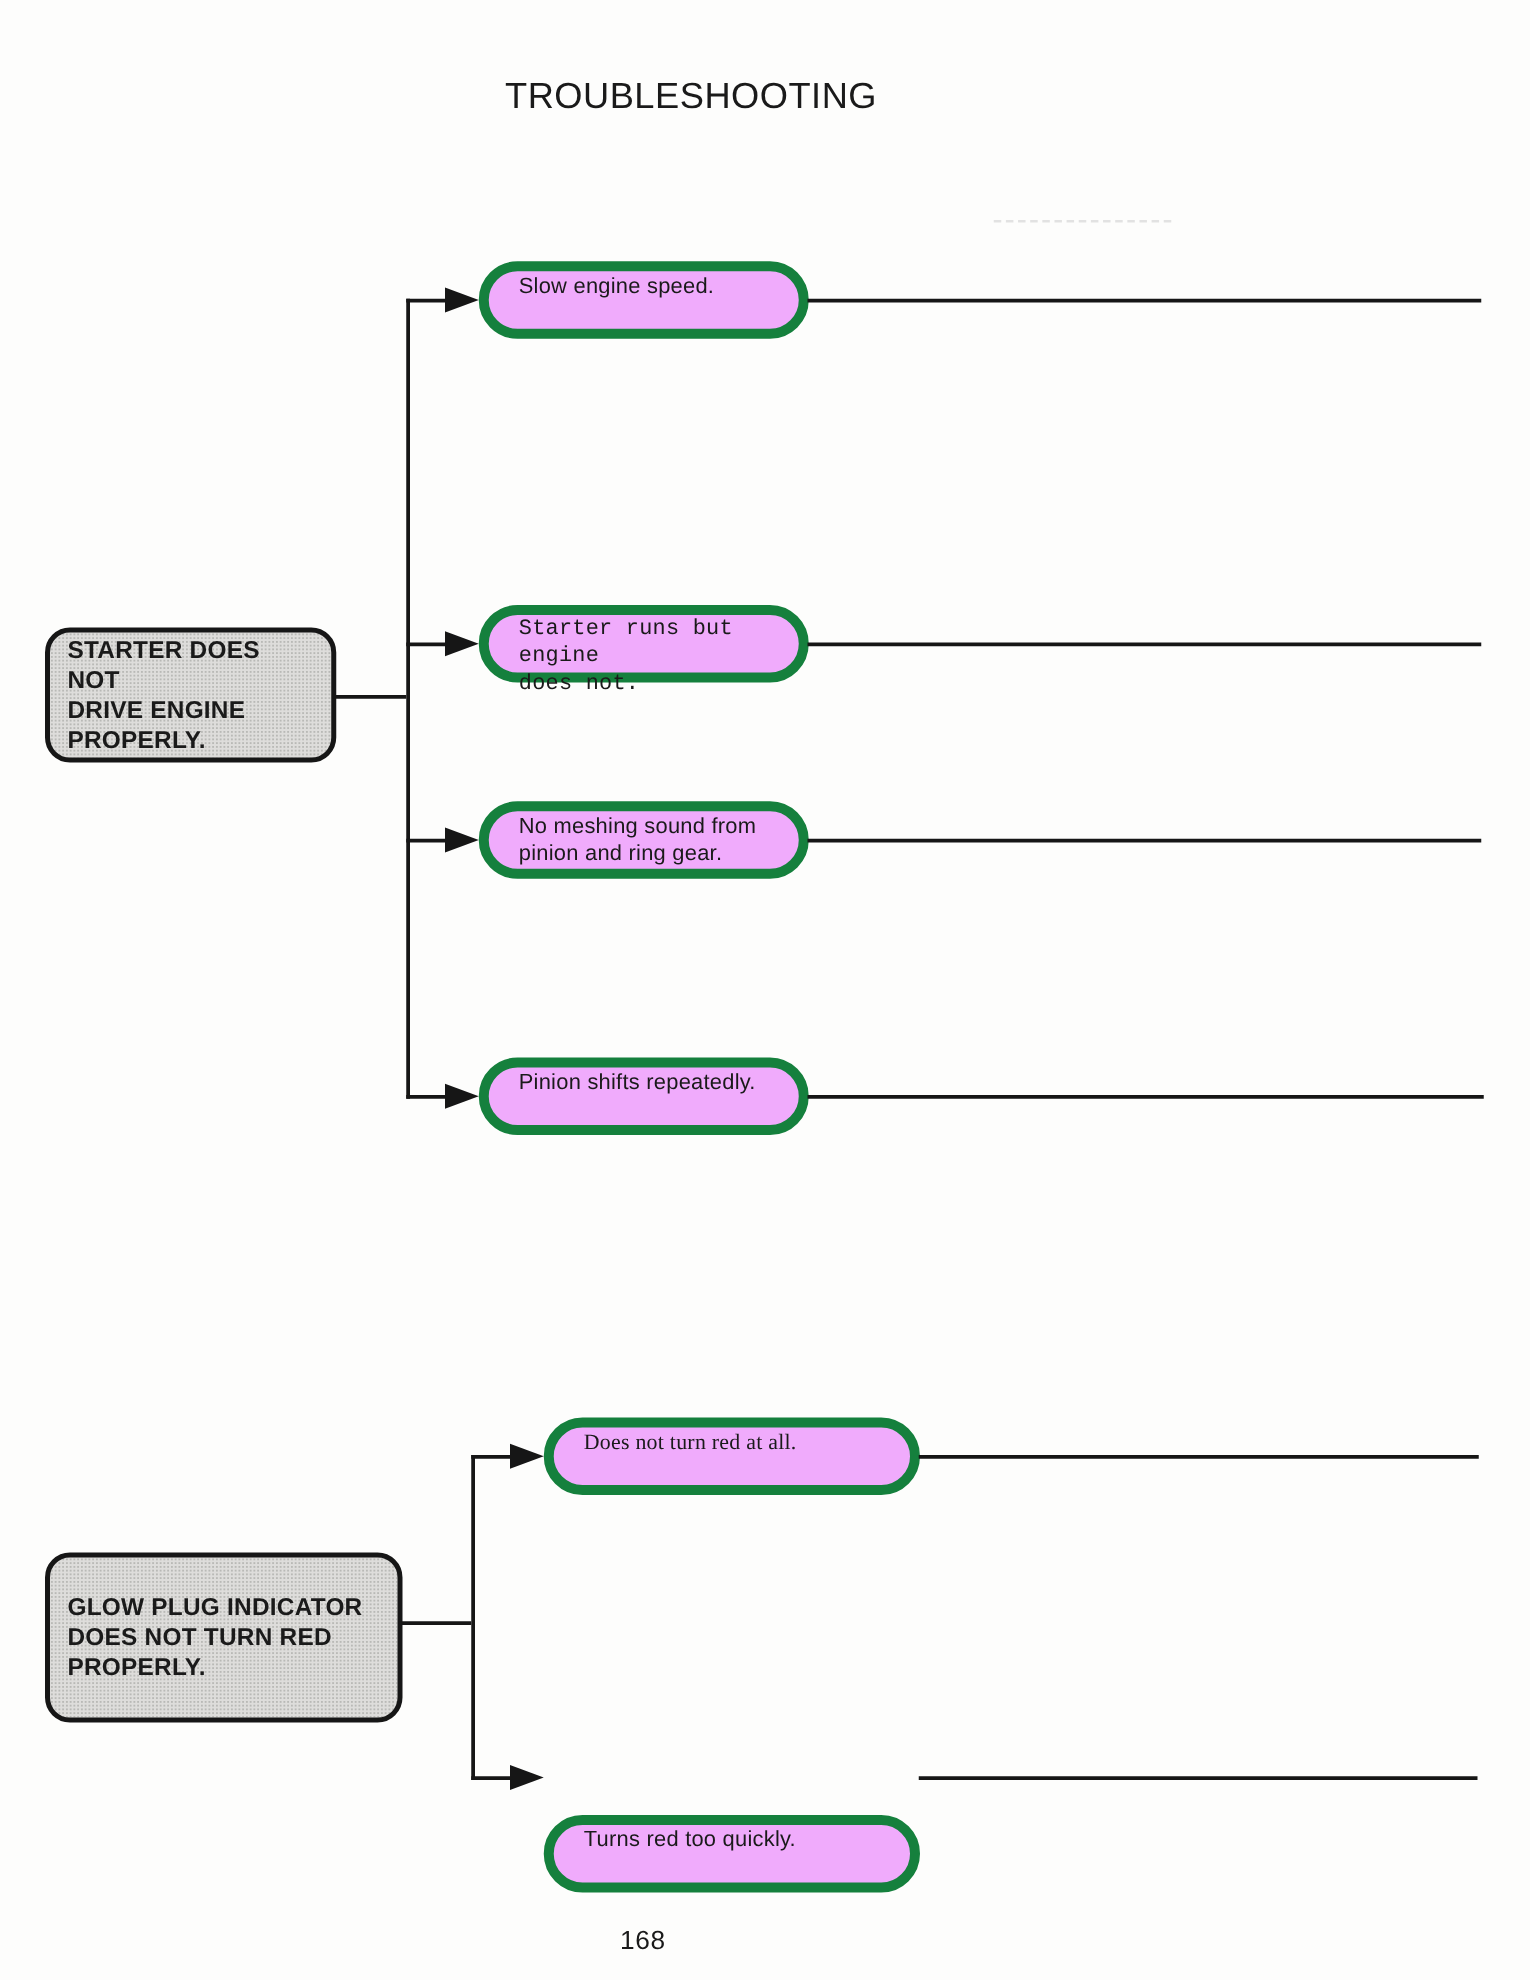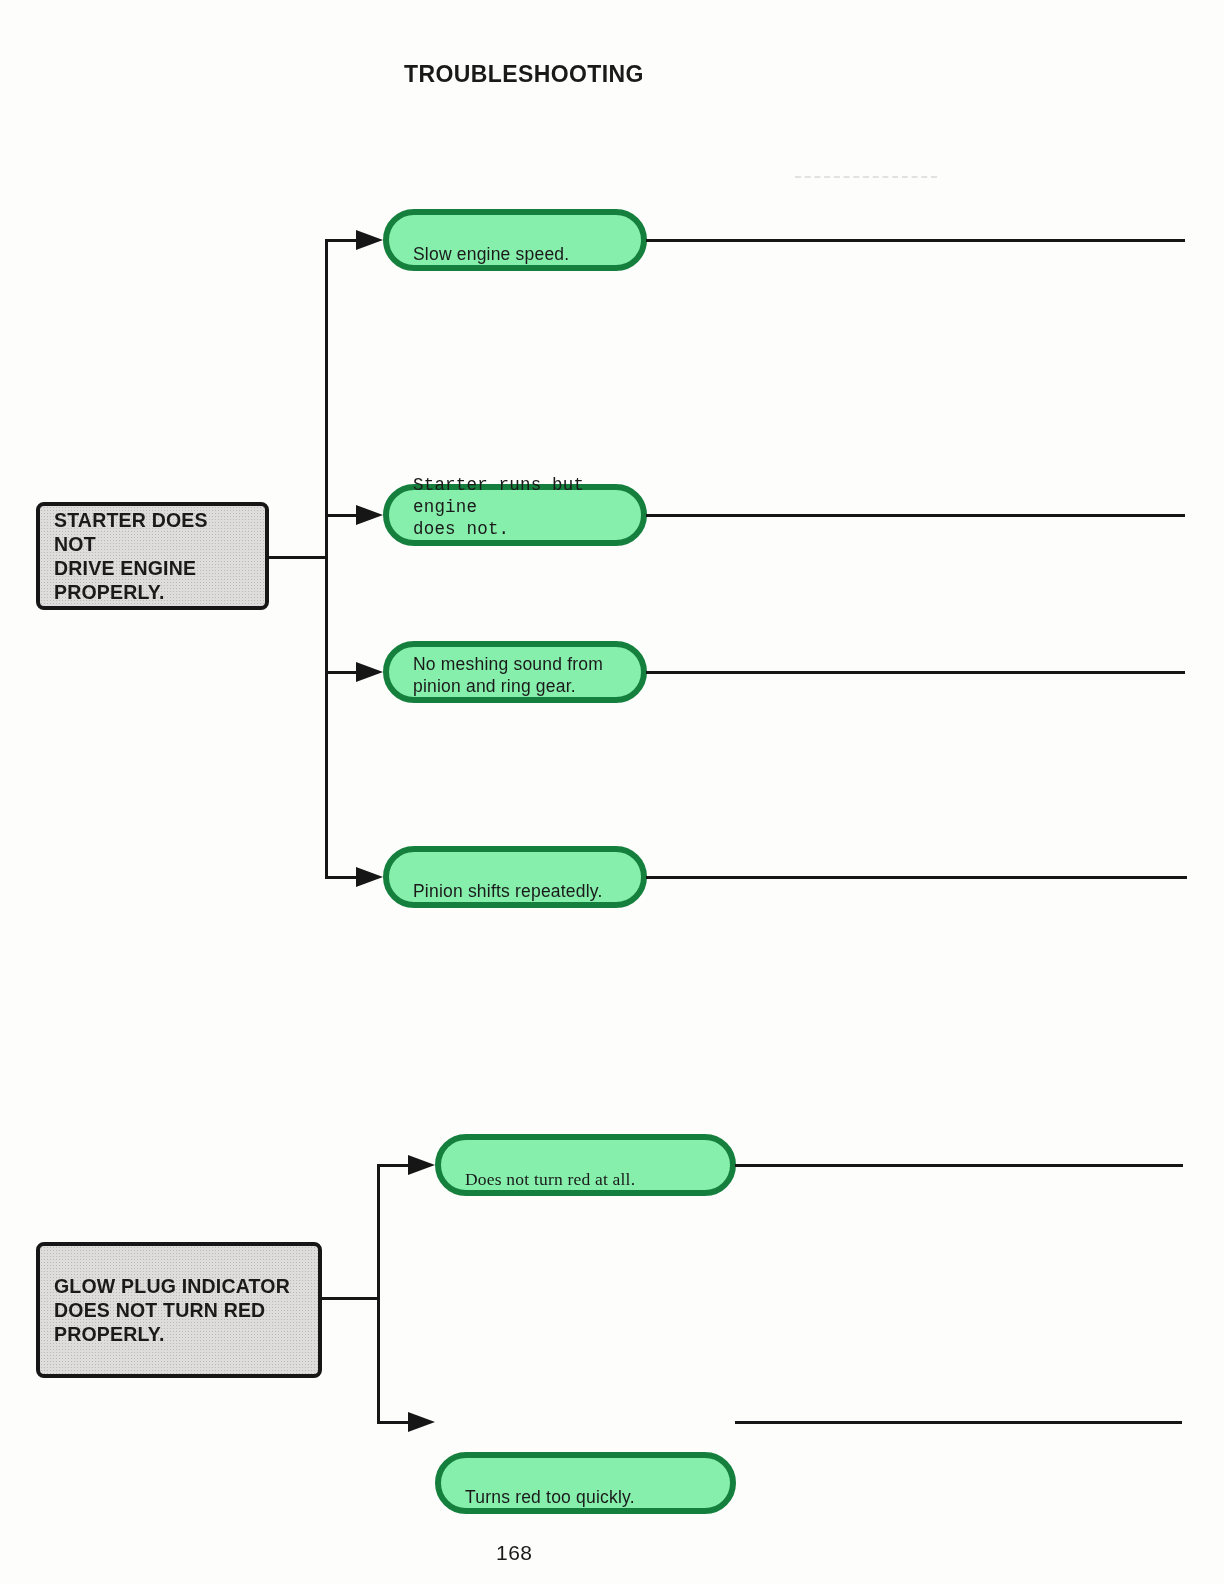--- a/index.html
+++ b/index.html
@@ -3,37 +3,37 @@
 <meta charset="utf-8">
 <style>
   html,body { margin:0; padding:0; background:#ffffff; }
   .page {
     position:relative; width:1224px; height:1584px;
     background:#fdfdfc; overflow:hidden;
     font-family:"Liberation Sans", sans-serif; color:#1a1a1a;
   }
   .title {
     position:absolute; left:404px; top:61px;
-    font-size:23px; font-weight:bold; letter-spacing:0.4px;
+    font-size:29px; font-weight:normal; letter-spacing:0.4px;
   }
   .problem-box {
     position:absolute; box-sizing:border-box;
     background-color:#dedddb;
     background-image:radial-gradient(#b9b9b6 0.8px, rgba(0,0,0,0) 0.9px);
     background-size:3px 3px;
-    border:4px solid #161616; border-radius:8px;
+    border:4px solid #161616; border-radius:20px;
     display:flex; align-items:center;
     padding:0 10px 0 14px;
     font-weight:bold; font-size:19.5px; line-height:24px;
     letter-spacing:0.2px; white-space:pre-line;
   }
   .pill {
-    position:absolute; box-sizing:border-box; background:#86efac;
-    border:6px solid #15803d; border-radius:33px;
-    display:flex; align-items:flex-end; padding-left:24px; padding-right:8px;
+    position:absolute; box-sizing:border-box; background:#f0abfc;
+    border:8px solid #15803d; border-radius:33px;
+    display:flex; align-items:flex-start; padding-left:24px; padding-right:8px;
     font-size:17.5px; line-height:22px; letter-spacing:0.2px;
     white-space:pre-line;
   }
   .hline, .vline { position:absolute; background:#161616; }
   .hline { height:3px; }
   .vline { width:3px; }
   .arrow {
     position:absolute; width:0; height:0;
     border-top:10px solid transparent;
     border-bottom:10px solid transparent;

